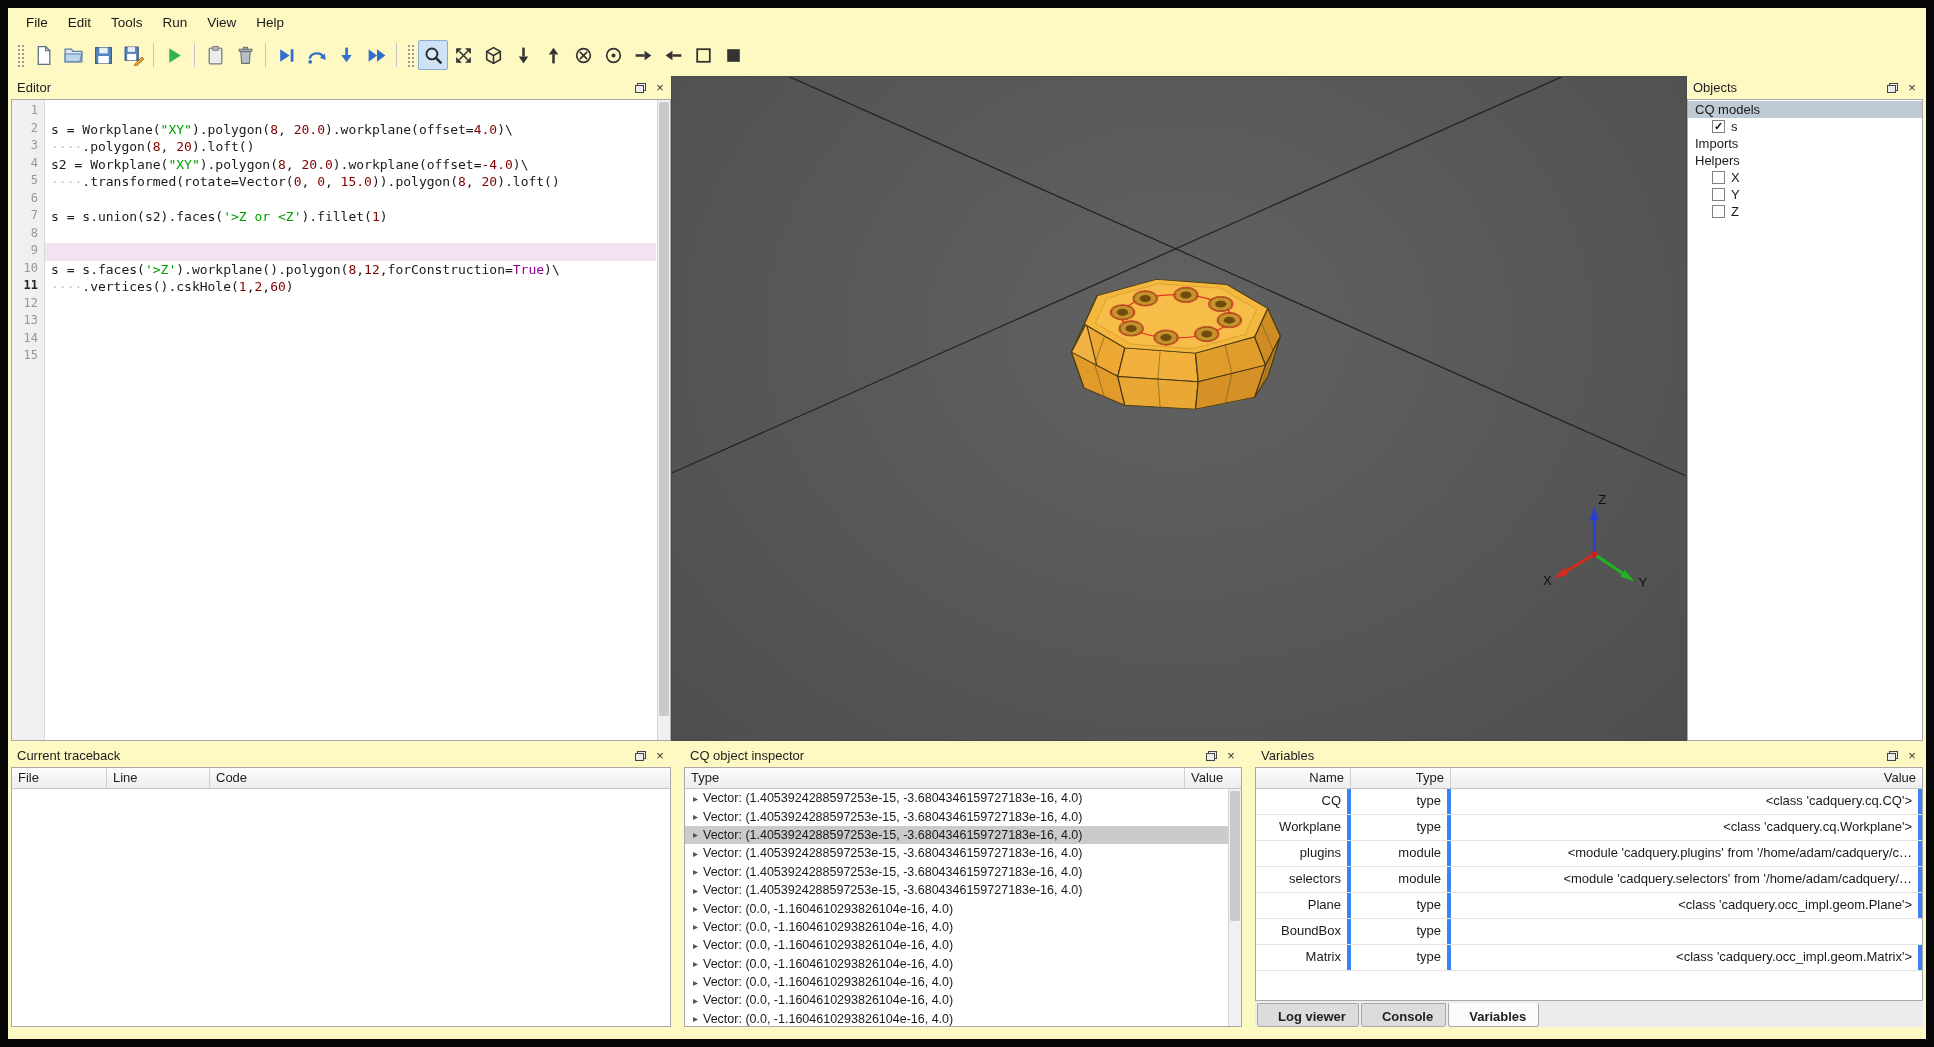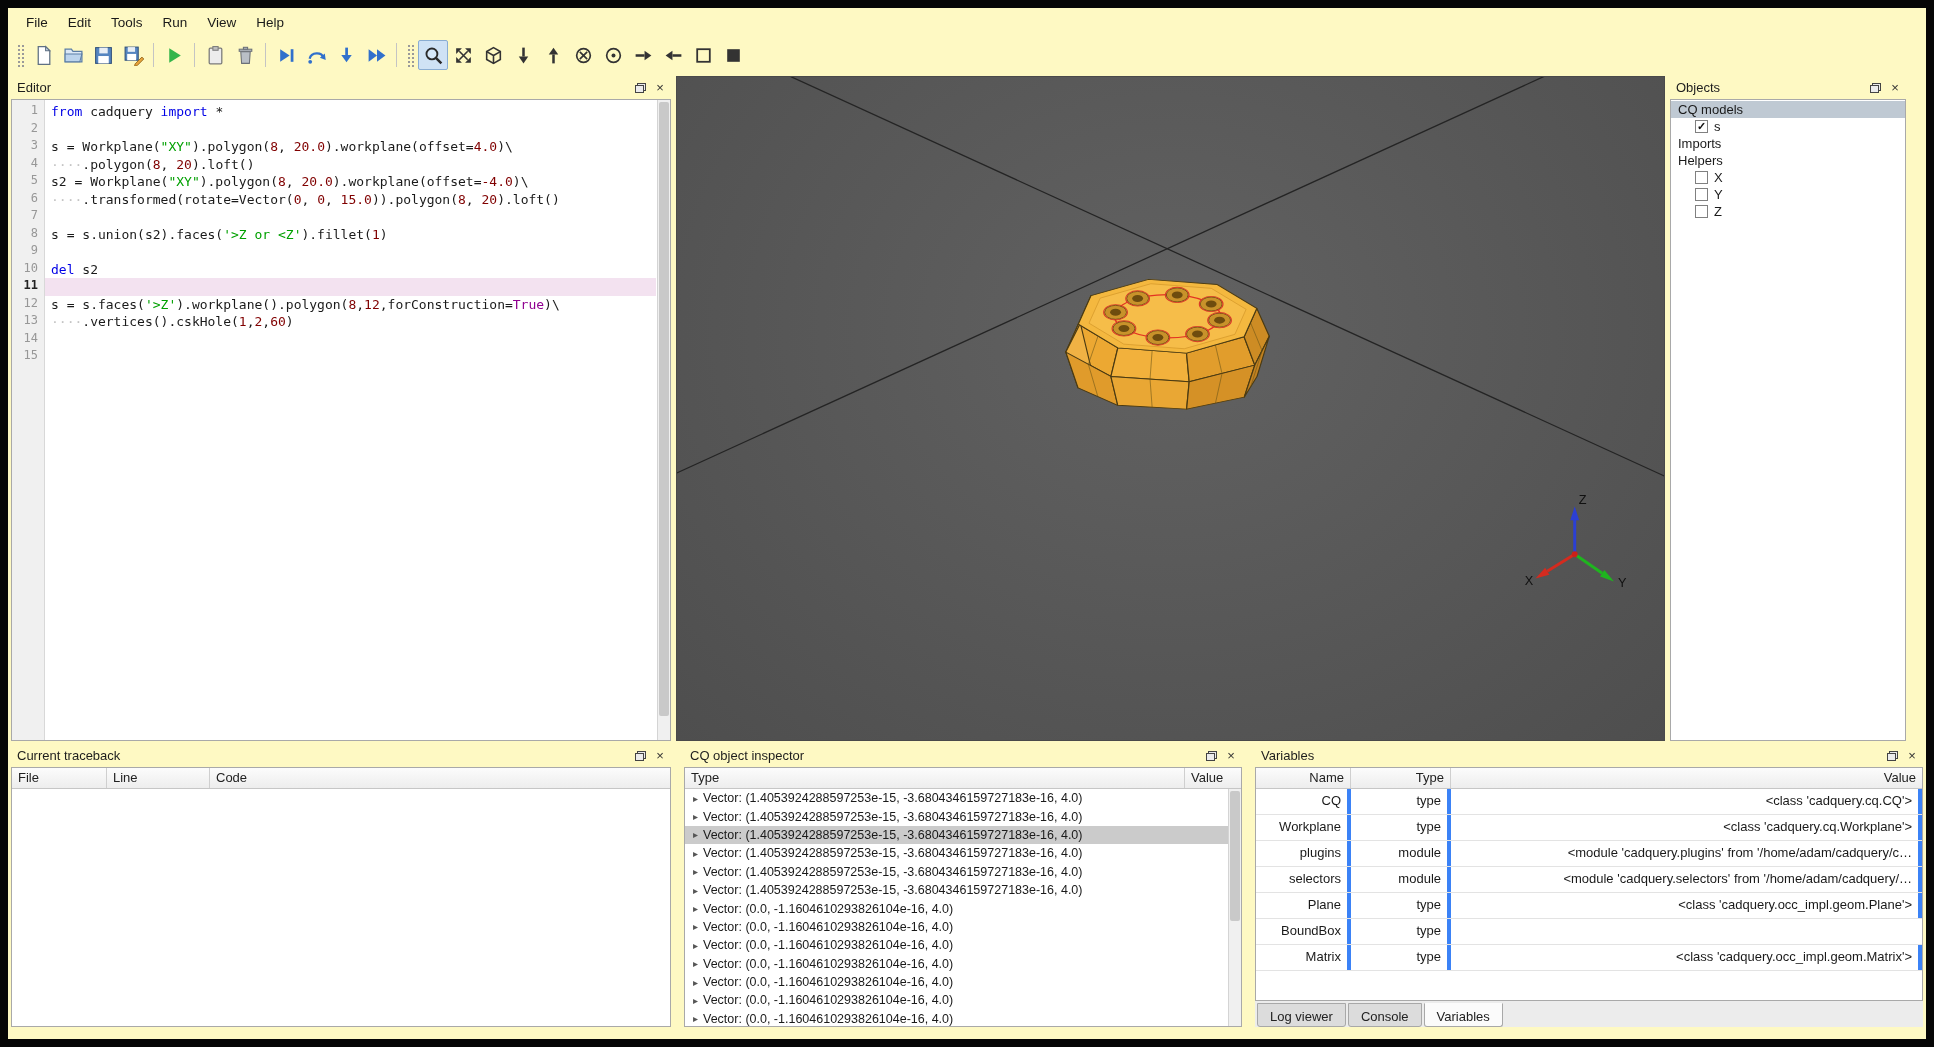--- a/index.html
+++ b/index.html
@@ -16,21 +16,21 @@
   .grip { width:8px; height:24px; margin:0 4px;
           background-image:radial-gradient(#9a9a9a 1px, transparent 1.3px);
           background-size:4px 4px; background-position:1px 1px; }
   .tool-sep { width:1px; height:24px; background:#c4c4c4; margin:0 5px; flex:none; }
   .tool-btn { width:30px; height:30px; display:flex; align-items:center; justify-content:center;
               border:1px solid transparent; border-radius:2px; background:transparent; flex:none; }
   .tool-btn.active { background:#cfe2f5; border-color:#8aadd2; }
   .tool-btn svg { width:21px; height:21px; }
 
   
-  .main { flex:1; display:flex; gap:5px; padding:2px 20px 3px 3px; min-height:0; }
+  .main { flex:1; display:flex; padding:2px 3px 3px 3px; min-height:0; }
   .bottom { height:283px; display:flex; gap:13px; padding:0 3px; flex:none; }
   .panel { display:flex; flex-direction:column; min-height:0; min-width:0; }
   .panel-title { height:23px; display:flex; align-items:center; padding:0 2px 0 6px; font-size:13px; color:#1d1d1d; gap:2px; flex:none; }
   .panel-title .spacer { flex:1; }
   .tbtn { width:18px; height:17px; border:none; background:transparent; display:flex; align-items:center; justify-content:center;
           font-size:13px; line-height:13px; color:#333; padding:0; }
   .float-glyph { position:relative; width:11px; height:10px; display:inline-block; }
   .float-glyph::before { content:""; position:absolute; right:0; top:0; width:7px; height:6px; border:1px solid #444; background:#ececec; }
   .float-glyph::after  { content:""; position:absolute; left:0; bottom:0; width:7px; height:6px; border:1px solid #444; background:#ececec; }
   .panel-body { flex:1; border:1px solid #a9a9a9; background:#fff; min-height:0; position:relative; overflow:hidden; }
@@ -77,22 +77,22 @@
   .insp-rows { position:absolute; inset:21px 13px 0 0; top:21px; overflow:hidden; }
   .insp-row { height:18.4px; display:flex; align-items:center; font-size:12.5px; color:#1a1a1a; padding-left:3px; white-space:nowrap; }
   .insp-row.sel { background:#cbcbcb; }
   .insp-caret { width:15px; flex:none; color:#555; font-size:10px; text-align:center; }
 
   .var-row { display:flex; height:26px; border-bottom:1px solid #e3e3e3; font-size:13px; align-items:stretch; color:#1a1a1a; }
   .var-cell { padding:4px 6px; border-right:4px solid #3b82f6; overflow:hidden; white-space:nowrap; }
   .vars-body { display:flex; flex-direction:column;text-align:right; }
   .vars-table { flex:1; border:1px solid #a9a9a9; background:#fff; overflow:hidden; display:flex; flex-direction:column; min-height:0; }
   .tabbar { height:26px; display:flex; align-items:stretch; padding:2px 0 0 2px; gap:2px; flex:none; background:#ececec; }
-  .tab { padding:3px 12px 0 12px; font-size:13px; color:#222; border:1px solid #a8a8a8; border-radius:0 0 3px 3px;
-         background:#dcdcdc; display:flex; align-items:center; }
+  .tab { padding:3px 12px 0 20px; font-size:13px; color:#222; border:1px solid #a8a8a8; border-radius:0 0 3px 3px;
+         background:#dcdcdc; display:flex; align-items:center;font-weight:bold; }
   .tab.active { background:#fbfbfb; border-top-color:#fbfbfb; }
 
   .statusbar { height:12px; flex:none; }
 </style>
 </head>
 <body>
 
 <div class="window">
 
   <div class="menubar" id="menubar">
@@ -279,30 +279,28 @@
               <div class="gutter-num">8</div>
               <div class="gutter-num">9</div>
               <div class="gutter-num">10</div>
               <div class="gutter-num current">11</div>
               <div class="gutter-num">12</div>
               <div class="gutter-num">13</div>
               <div class="gutter-num">14</div>
               <div class="gutter-num">15</div>
             </div>
           <div class="code-col" id="code" style="padding-right:14px;">
-              <div class="code-row"><span class="tok-k">from</span><span class="tok-p"> cadquery </span><span class="tok-k">import</span><span class="tok-p"> *</span></div>
               <div class="code-row"></div>
               <div class="code-row"><span class="tok-p">s = Workplane(</span><span class="tok-s">"XY"</span><span class="tok-p">).polygon(</span><span class="tok-n">8</span><span class="tok-p">, </span><span class="tok-n">20.0</span><span class="tok-p">).workplane(offset=</span><span class="tok-n">4.0</span><span class="tok-p">)\</span></div>
               <div class="code-row"><span class="tok-w">····</span><span class="tok-p">.polygon(</span><span class="tok-n">8</span><span class="tok-p">, </span><span class="tok-n">20</span><span class="tok-p">).loft()</span></div>
               <div class="code-row"><span class="tok-p">s2 = Workplane(</span><span class="tok-s">"XY"</span><span class="tok-p">).polygon(</span><span class="tok-n">8</span><span class="tok-p">, </span><span class="tok-n">20.0</span><span class="tok-p">).workplane(offset=</span><span class="tok-n">-4.0</span><span class="tok-p">)\</span></div>
               <div class="code-row"><span class="tok-w">····</span><span class="tok-p">.transformed(rotate=Vector(</span><span class="tok-n">0</span><span class="tok-p">, </span><span class="tok-n">0</span><span class="tok-p">, </span><span class="tok-n">15.0</span><span class="tok-p">)).polygon(</span><span class="tok-n">8</span><span class="tok-p">, </span><span class="tok-n">20</span><span class="tok-p">).loft()</span></div>
               <div class="code-row"></div>
               <div class="code-row"><span class="tok-p">s = s.union(s2).faces(</span><span class="tok-s">'&gt;Z or &lt;Z'</span><span class="tok-p">).fillet(</span><span class="tok-n">1</span><span class="tok-p">)</span></div>
               <div class="code-row"></div>
-              <div class="code-row"><span class="tok-k">del</span><span class="tok-p"> s2</span></div>
               <div class="code-row current"></div>
               <div class="code-row"><span class="tok-p">s = s.faces(</span><span class="tok-s">'&gt;Z'</span><span class="tok-p">).workplane().polygon(</span><span class="tok-n">8</span><span class="tok-p">,</span><span class="tok-n">12</span><span class="tok-p">,forConstruction=</span><span class="tok-b">True</span><span class="tok-p">)\</span></div>
               <div class="code-row"><span class="tok-w">····</span><span class="tok-p">.vertices().cskHole(</span><span class="tok-n">1</span><span class="tok-p">,</span><span class="tok-n">2</span><span class="tok-p">,</span><span class="tok-n">60</span><span class="tok-p">)</span></div>
               <div class="code-row"></div>
               <div class="code-row"></div>
             </div>
         </div>
         <div class="vscroll">
             <div class="vthumb" style="top:2px;height:96%;"></div>
           </div>

